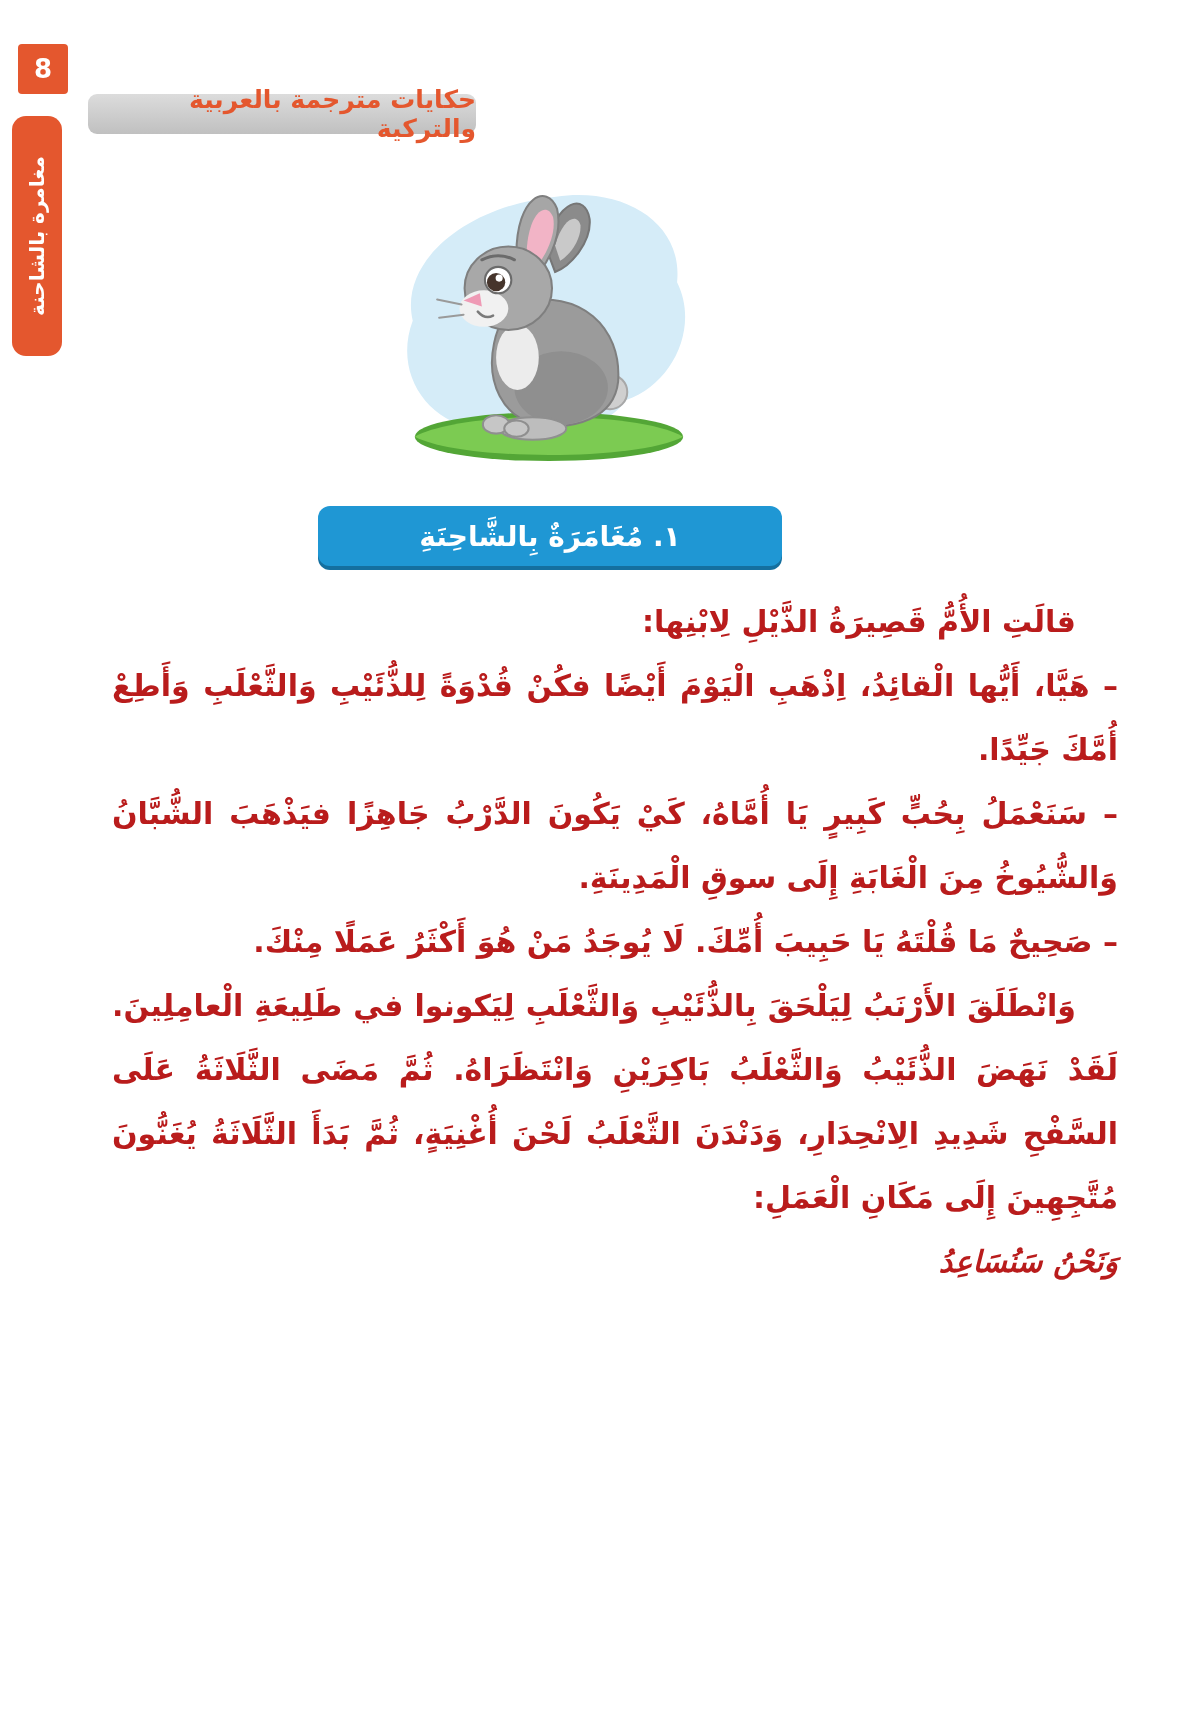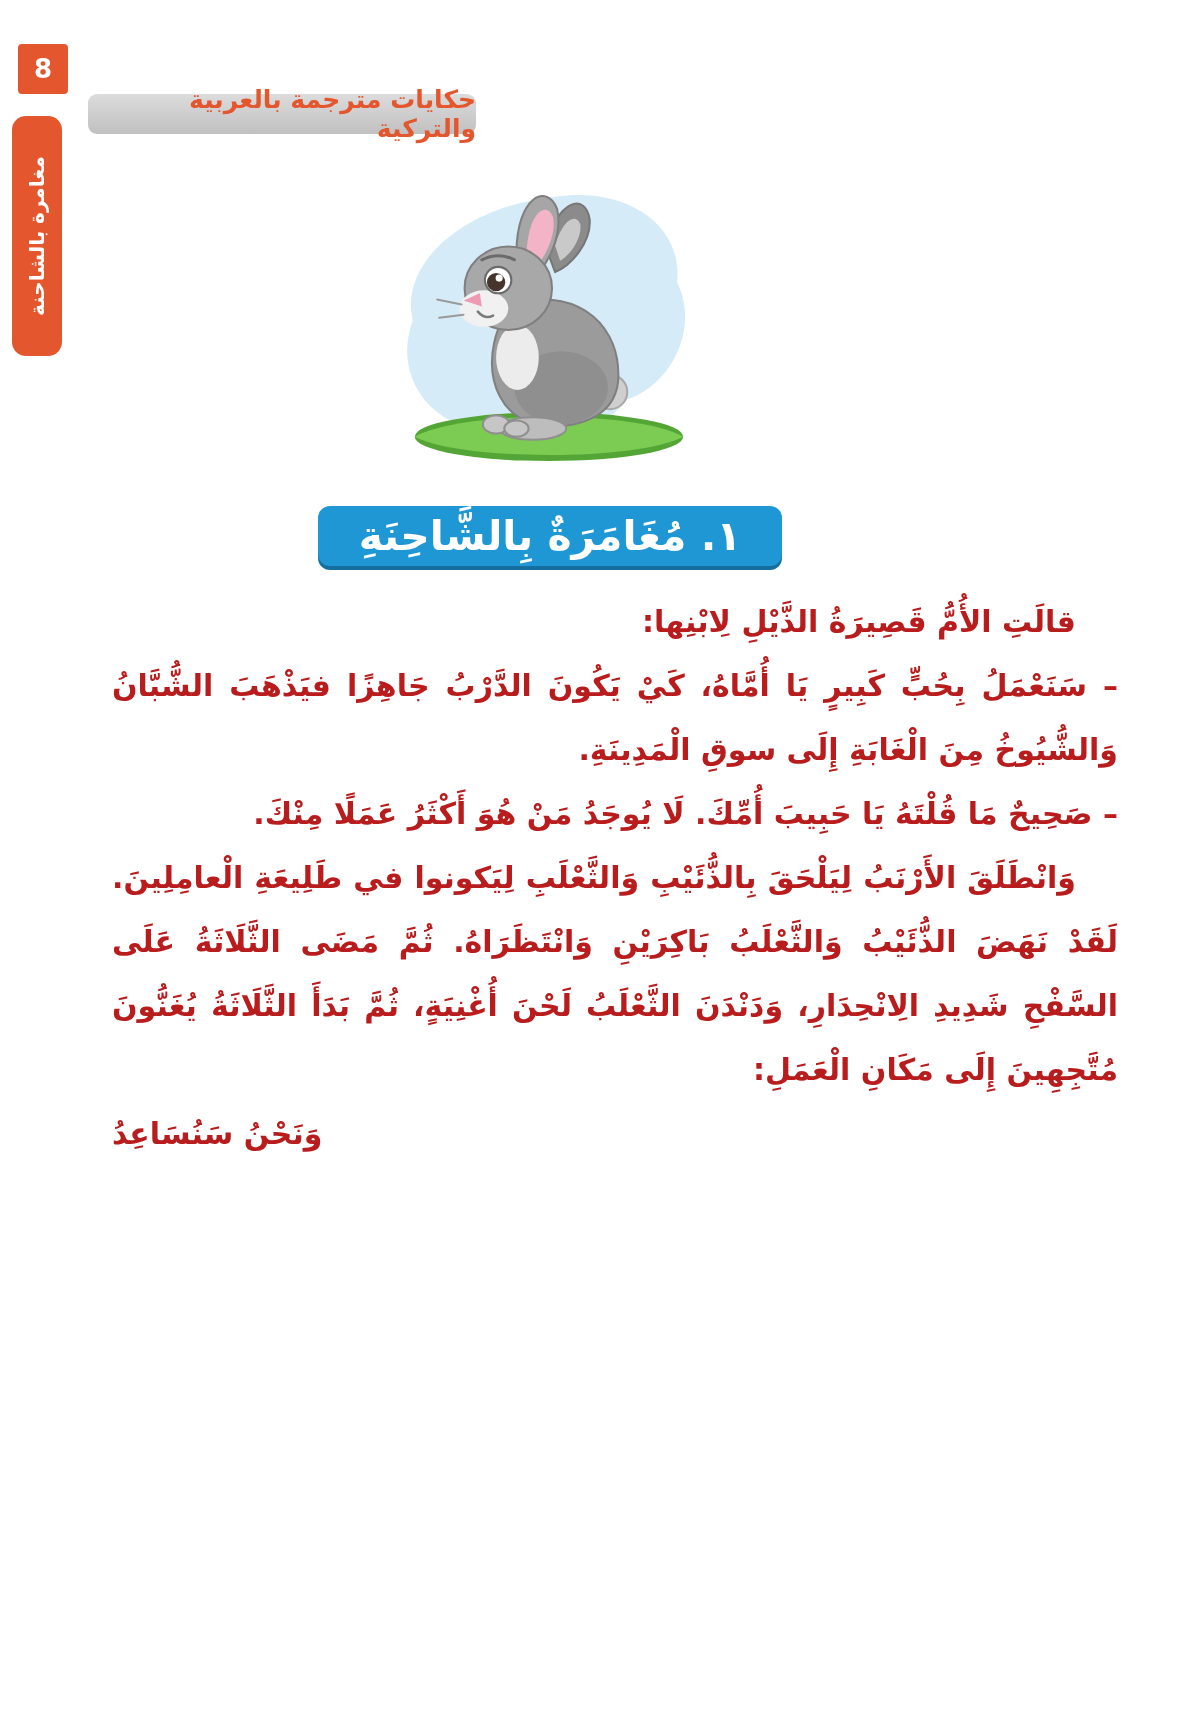--- a/index.html
+++ b/index.html
@@ -63,36 +63,36 @@
   
   .title-banner {
     position: absolute; left: 318px; top: 506px;
     width: 464px; height: 60px;
     background: #1f97d4;
     border-radius: 12px;
     box-shadow: 0 4px 0 #146f9f;
     display: flex; align-items: center; justify-content: center;
     direction: rtl;
   }
-  .title-text { color: #ffffff; font-size: 41px; font-weight: bold; }
+  .title-text { color: #ffffff; font-size: 28px; font-weight: bold; }
 
   
   .story {
     position: absolute; left: 112px; top: 590px;
     width: 1006px;
     direction: rtl;
     color: #b91c1c;
     font-size: 30px;
     line-height: 64px;
     font-weight: bold;
     text-align: justify;
   }
   .story p { margin: 0; }
   .p-indent { text-indent: 42px; }
-  .song { text-align: left; }
+  .song { text-align: right; font-style: italic; }
 </style>
 </head>
 <body>
 
 <div class="page">
 
   <div class="page-number-box">
     <span>8</span>
   </div>
 
@@ -148,19 +148,20 @@
       <ellipse cx="146" cy="242" rx="12" ry="8" fill="#c6c6c6" stroke="#8f8f8f" stroke-width="2"></ellipse>
     </svg>
   </div>
 
   <div class="title-banner">
     <span class="title-text">١. مُغَامَرَةٌ بِالشَّاحِنَةِ</span>
   </div>
 
   <div class="story">
     <p class="p-indent">قالَتِ الأُمُّ قَصِيرَةُ الذَّيْلِ لِابْنِها:</p>
+    <p>– هَيَّا، أَيُّها الْقائِدُ، اِذْهَبِ الْيَوْمَ أَيْضًا فكُنْ قُدْوَةً لِلذُّئَيْبِ وَالثَّعْلَبِ وَأَطِعْ أُمَّكَ جَيِّدًا.</p>
     <p>– سَنَعْمَلُ بِحُبٍّ كَبِيرٍ يَا أُمَّاهُ، كَيْ يَكُونَ الدَّرْبُ جَاهِزًا فيَذْهَبَ الشُّبَّانُ وَالشُّيُوخُ مِنَ الْغَابَةِ إِلَى سوقِ الْمَدِينَةِ.</p>
     <p>– صَحِيحٌ مَا قُلْتَهُ يَا حَبِيبَ أُمِّكَ. لَا يُوجَدُ مَنْ هُوَ أَكْثَرُ عَمَلًا مِنْكَ.</p>
     <p class="p-indent">وَانْطَلَقَ الأَرْنَبُ لِيَلْحَقَ بِالذُّئَيْبِ وَالثَّعْلَبِ لِيَكونوا في طَلِيعَةِ الْعامِلِينَ. لَقَدْ نَهَضَ الذُّئَيْبُ وَالثَّعْلَبُ بَاكِرَيْنِ وَانْتَظَرَاهُ. ثُمَّ مَضَى الثَّلَاثَةُ عَلَى السَّفْحِ شَدِيدِ الِانْحِدَارِ، وَدَنْدَنَ الثَّعْلَبُ لَحْنَ أُغْنِيَةٍ، ثُمَّ بَدَأَ الثَّلَاثَةُ يُغَنُّونَ مُتَّجِهِينَ إِلَى مَكَانِ الْعَمَلِ:</p>
     <p class="song">وَنَحْنُ سَنُسَاعِدُ</p>
   </div>
 
 </div>
 
 </body></html>

